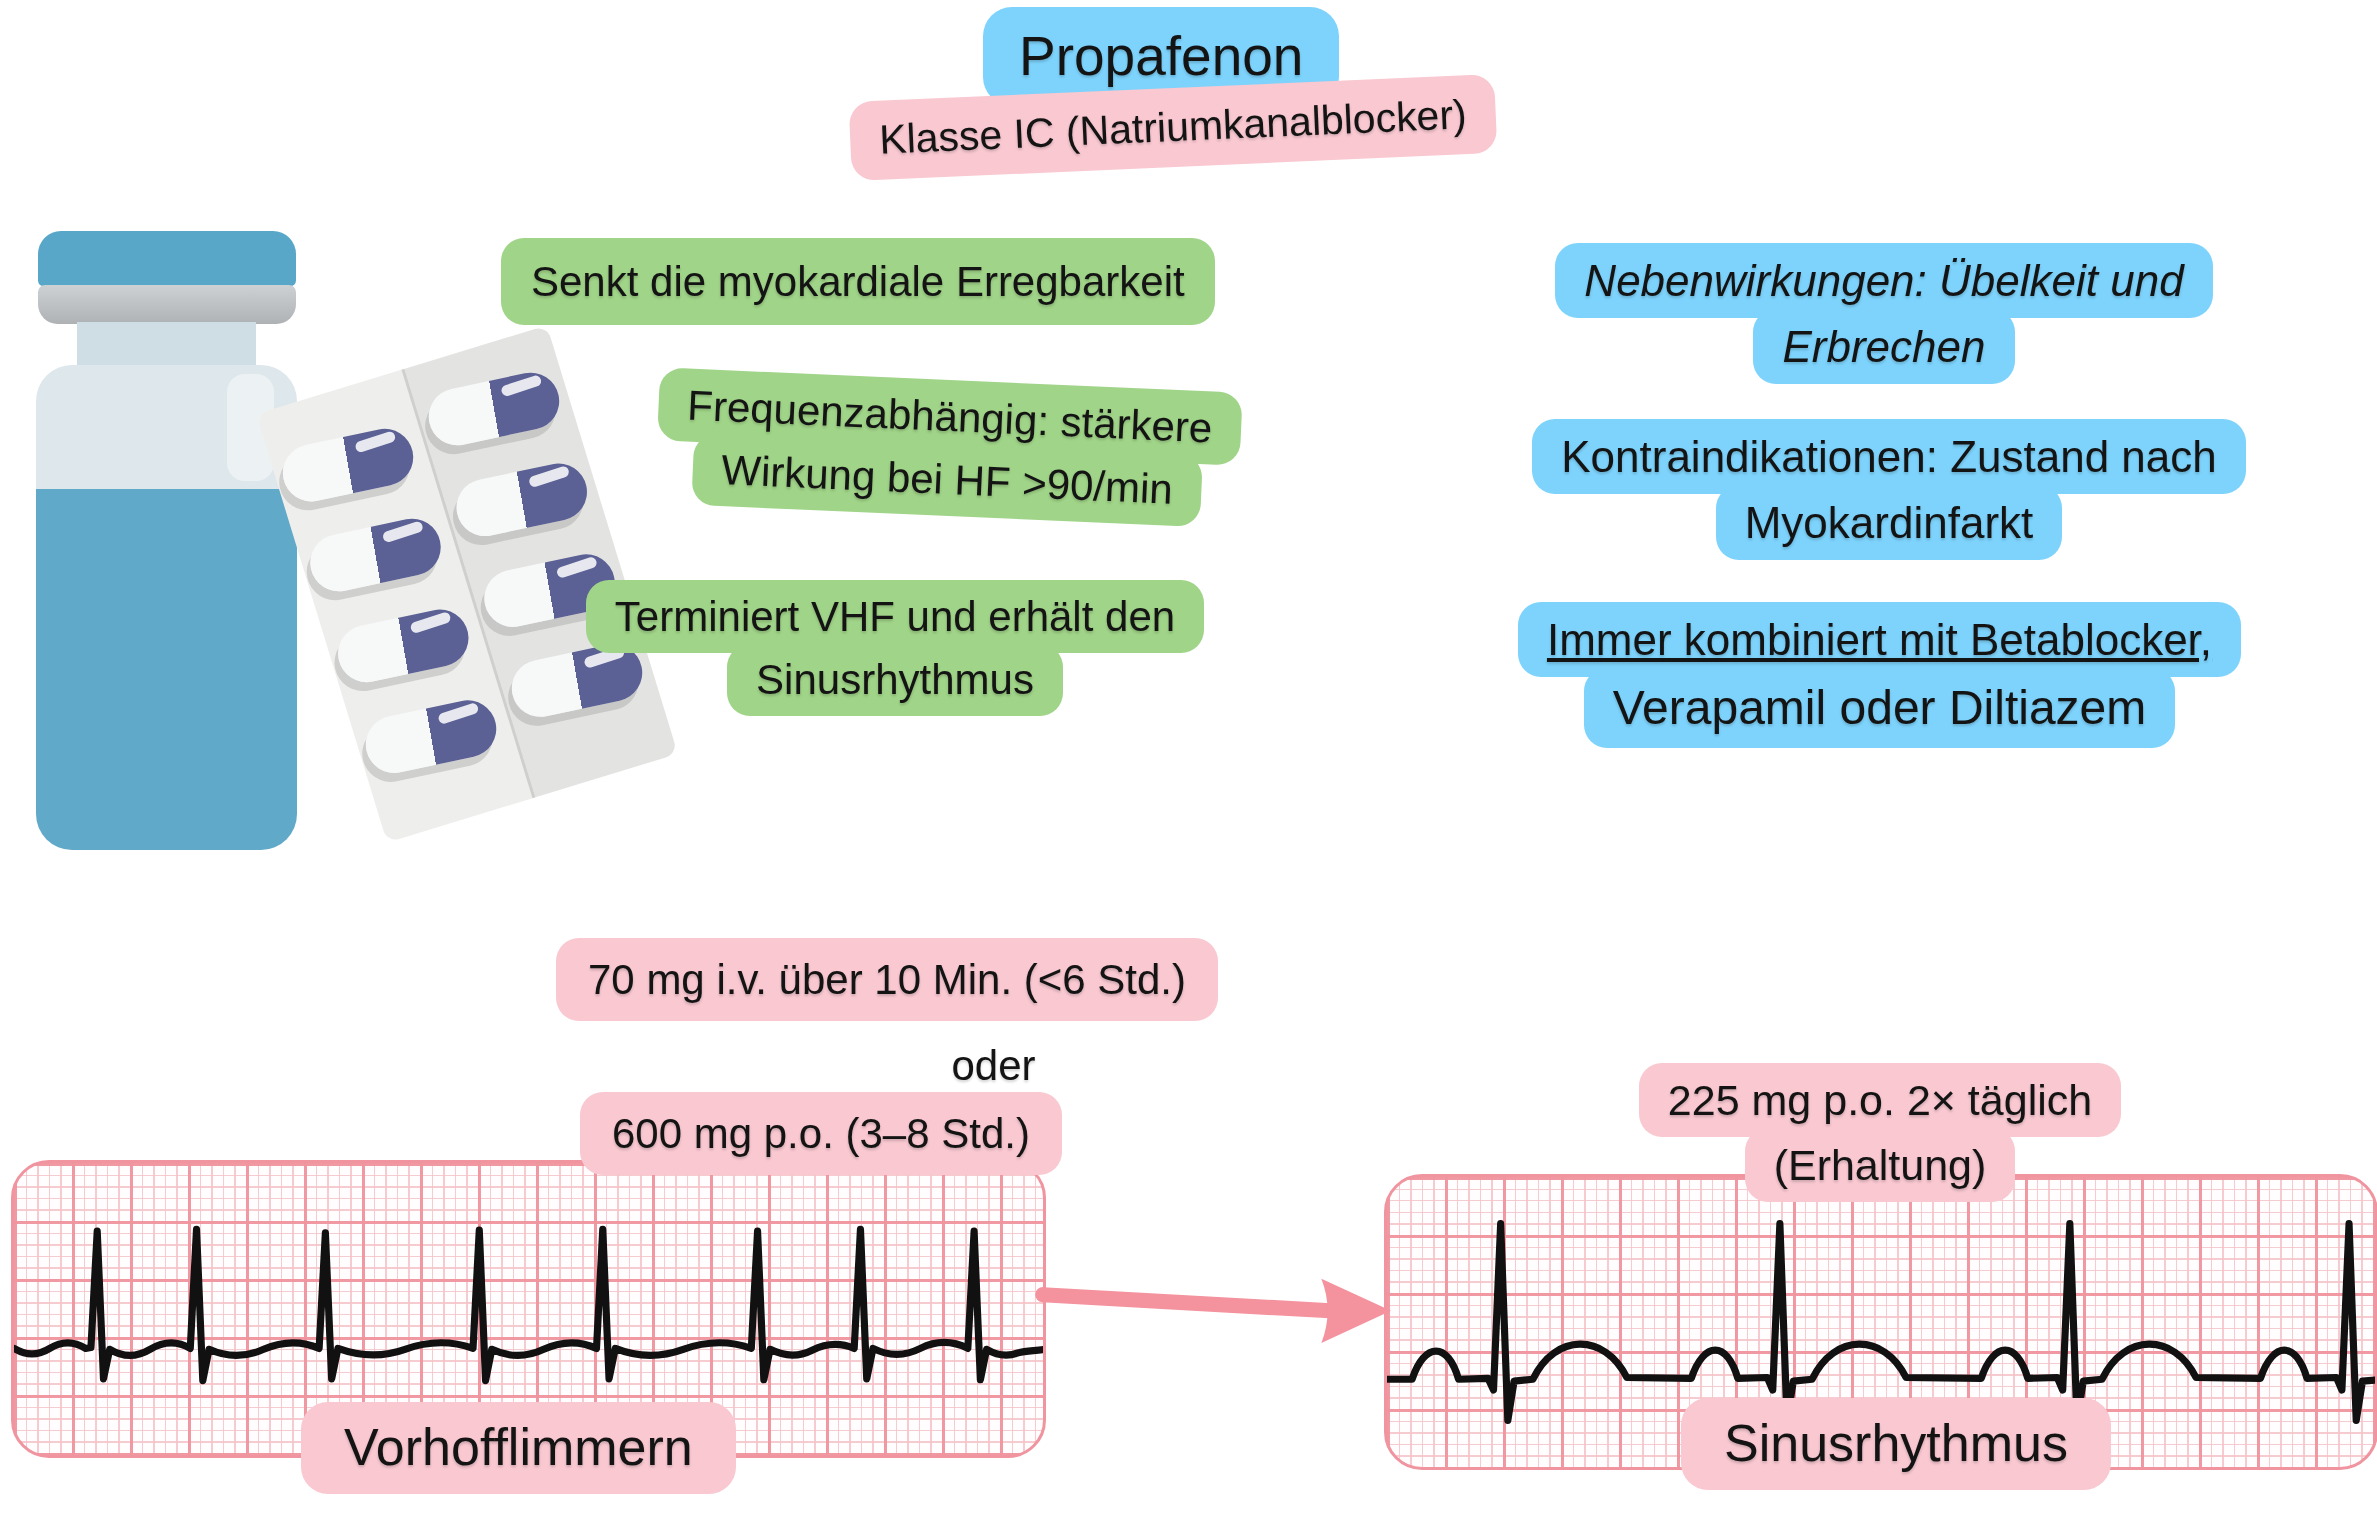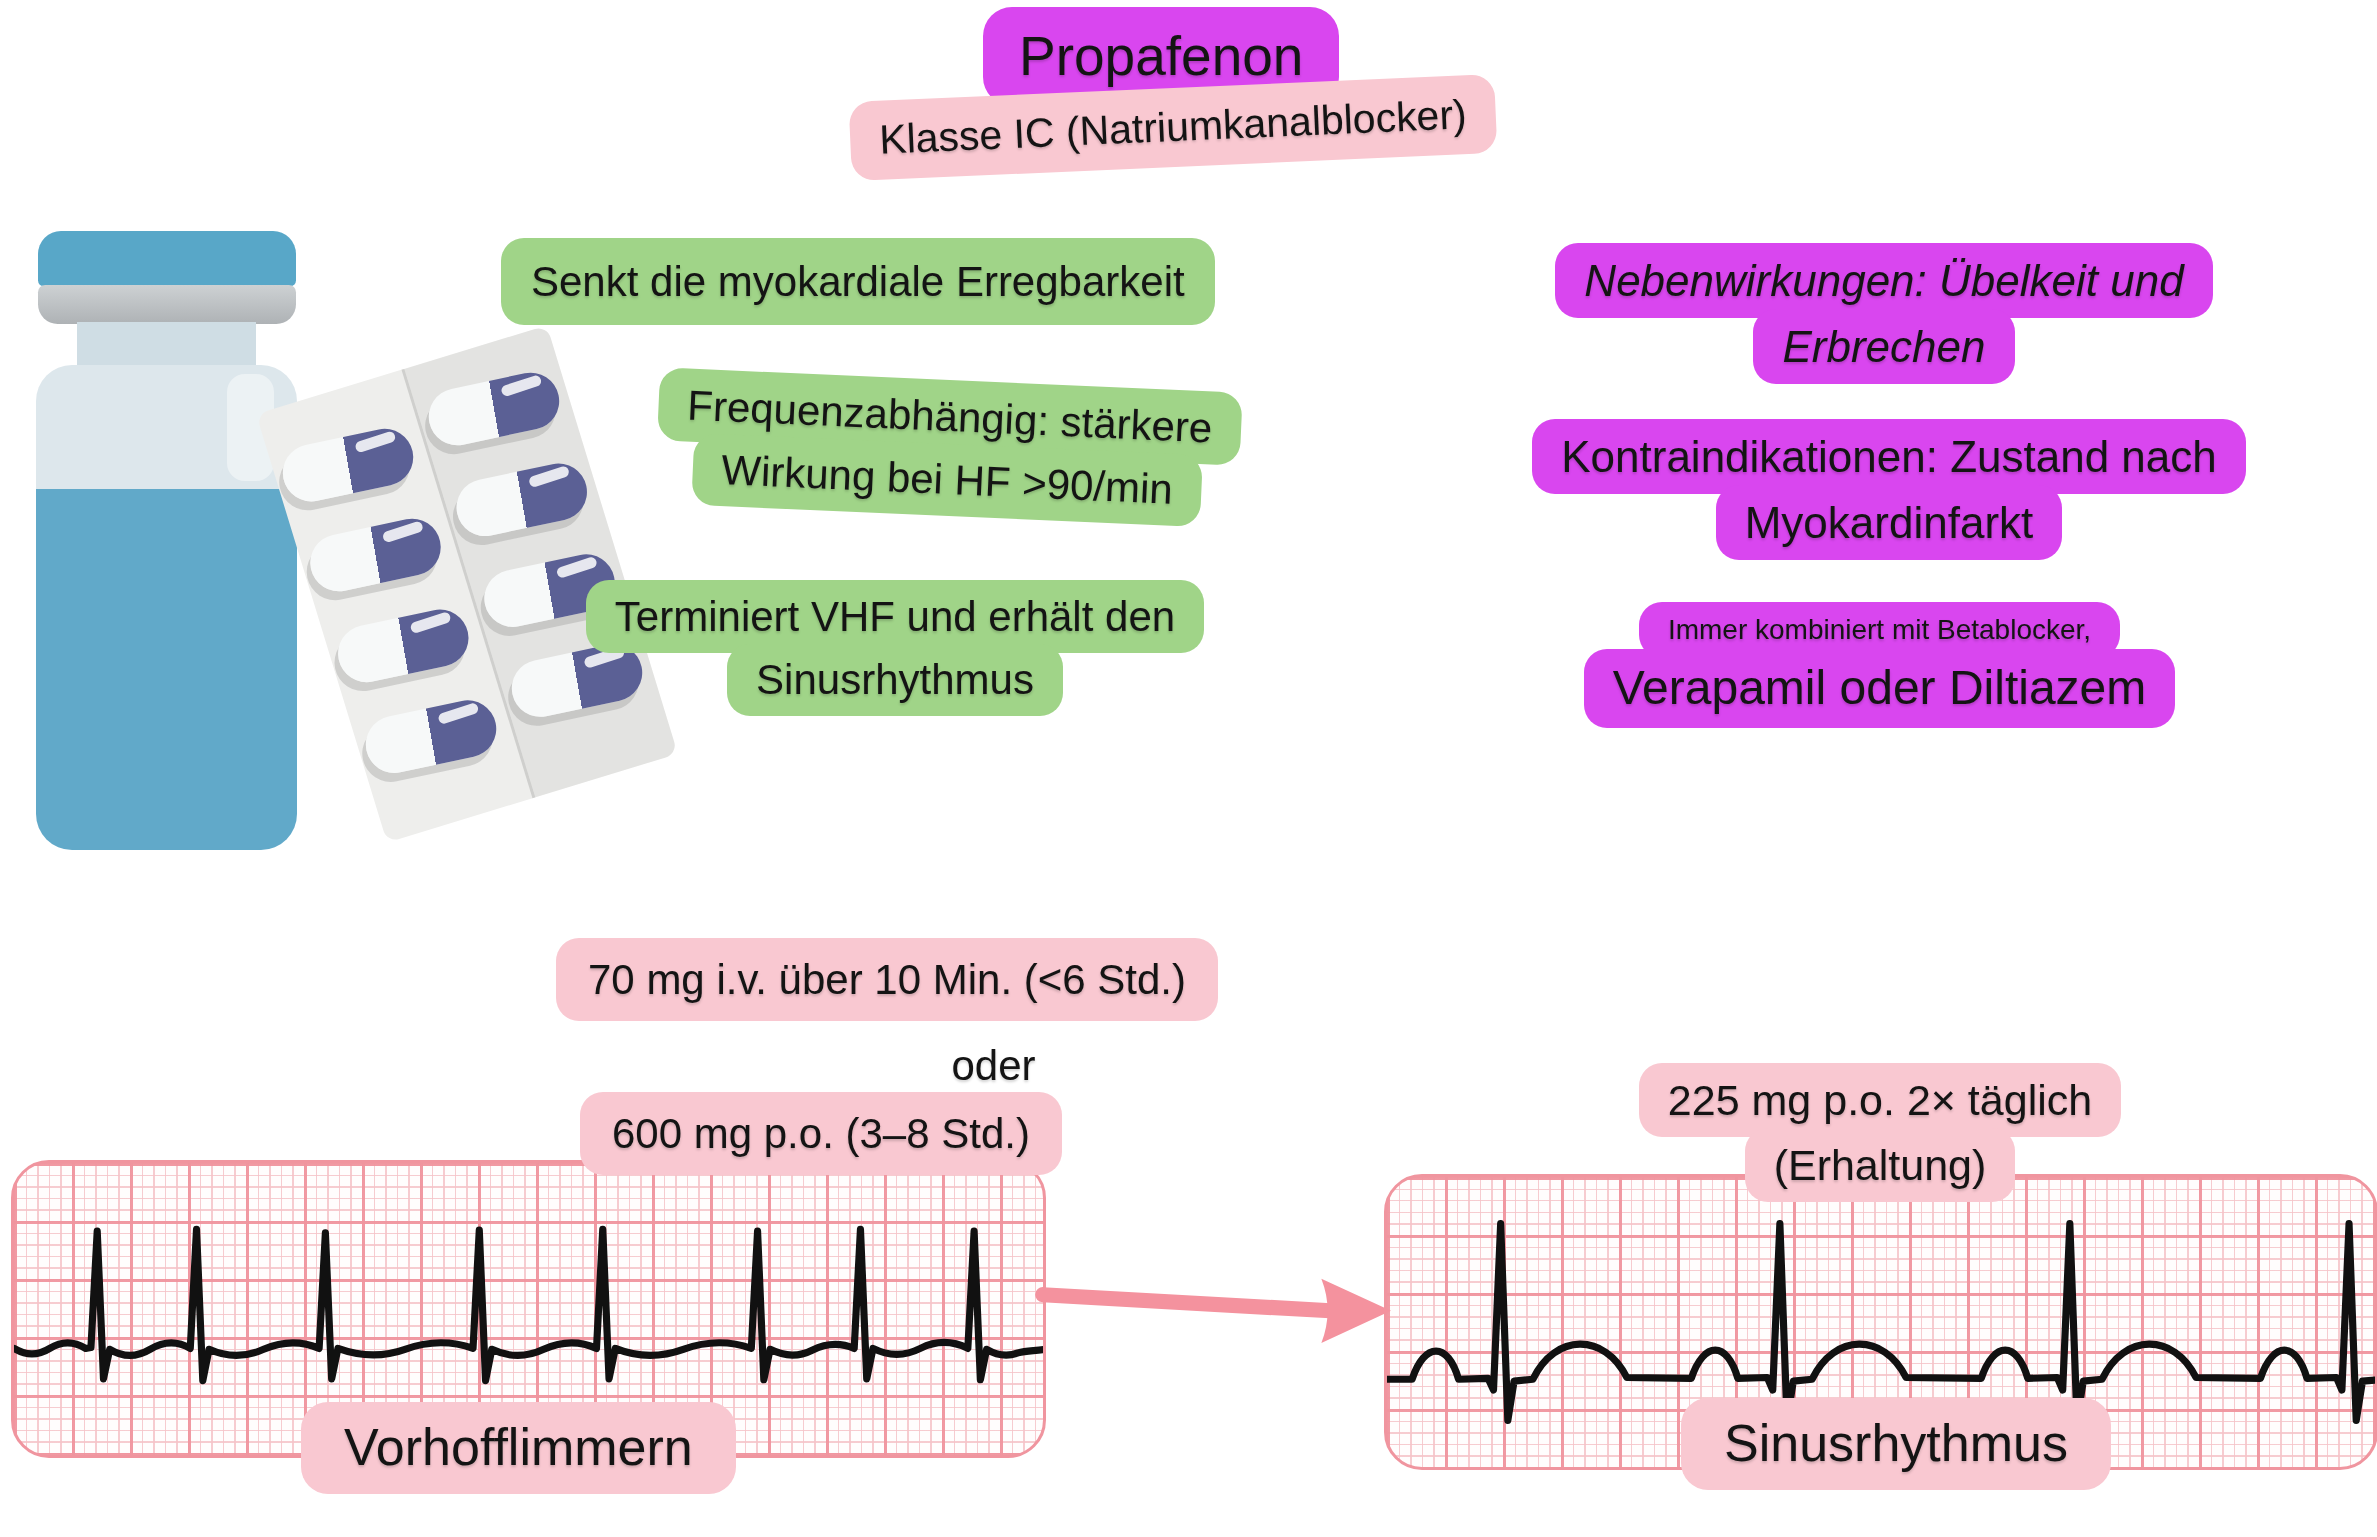--- a/index.html
+++ b/index.html
@@ -5,21 +5,21 @@
   html,body{margin:0;padding:0;background:#fff;}
   #canvas{position:relative;width:2377px;height:1538px;background:#ffffff;overflow:hidden;
           font-family:"Liberation Sans",sans-serif;color:#141414;}
   .abs{position:absolute;}
   
   .stack{position:absolute;display:flex;flex-direction:column;align-items:center;z-index:5;}
   .hl{display:inline-block;white-space:nowrap;text-align:center;
       padding:10.7px 29px;border-radius:23px;line-height:1.22;
       text-shadow:0 1.8px 2.7px rgba(0,0,0,0.18);}
   .hl + .hl{margin-top:-9px;}
-  .bg-red{background:#d946ef;}
+  .bg-red{background:#7dd3fc;}
   .bg-pink{background:#f9c8d1;}
   .bg-green{background:#a0d488;}
   .plain{background:transparent;}
   
   .vial-part{position:absolute;}
   
   #blister{position:absolute;left:315px;top:360px;width:304px;height:448px;
            background:#eeeeec;border-radius:12.5px;transform:rotate(-17deg);z-index:2;}
   .capsule{position:absolute;width:132px;height:57px;border-radius:894px;
            background:linear-gradient(92deg,#f7f9f9 0 50%,#5b6095 50% 100%);
@@ -102,21 +102,21 @@
 
   <div class="stack" style="left:1481px;top:243px;width:806px;font-style:italic;">
     <span class="hl bg-red" style="font-size:44px;">Nebenwirkungen: Übelkeit und</span>
     <span class="hl bg-red" style="font-size:44px;">Erbrechen</span>
   </div>
   <div class="stack" style="left:1477px;top:419px;width:824px;">
     <span class="hl bg-red" style="font-size:44px;">Kontraindikationen: Zustand nach</span>
     <span class="hl bg-red" style="font-size:44px;">Myokardinfarkt</span>
   </div>
   <div class="stack" style="left:1459px;top:602px;width:841px;">
-    <span class="hl bg-red" style="font-size:28px;">Immer kombiniert mit Betablocker,</span>
+    <span class="hl bg-red" style="font-size:44px;text-decoration:underline;">Immer kombiniert mit Betablocker,</span>
     <span class="hl bg-red" style="font-size:48px;">Verapamil oder Diltiazem</span>
   </div>
 
   <div class="stack" style="left:556px;top:938px;">
     <span class="hl bg-pink" style="font-size:42px;padding:16px 32px;">70 mg i.v. über 10 Min. (&lt;6 Std.)</span>
   </div>
   <div class="stack" style="left:895px;top:1035px;width:197px;">
     <span class="hl plain" style="font-size:42px;padding:5.4px 9px;">oder</span>
   </div>
   <div class="stack" style="left:580px;top:1092px;">

